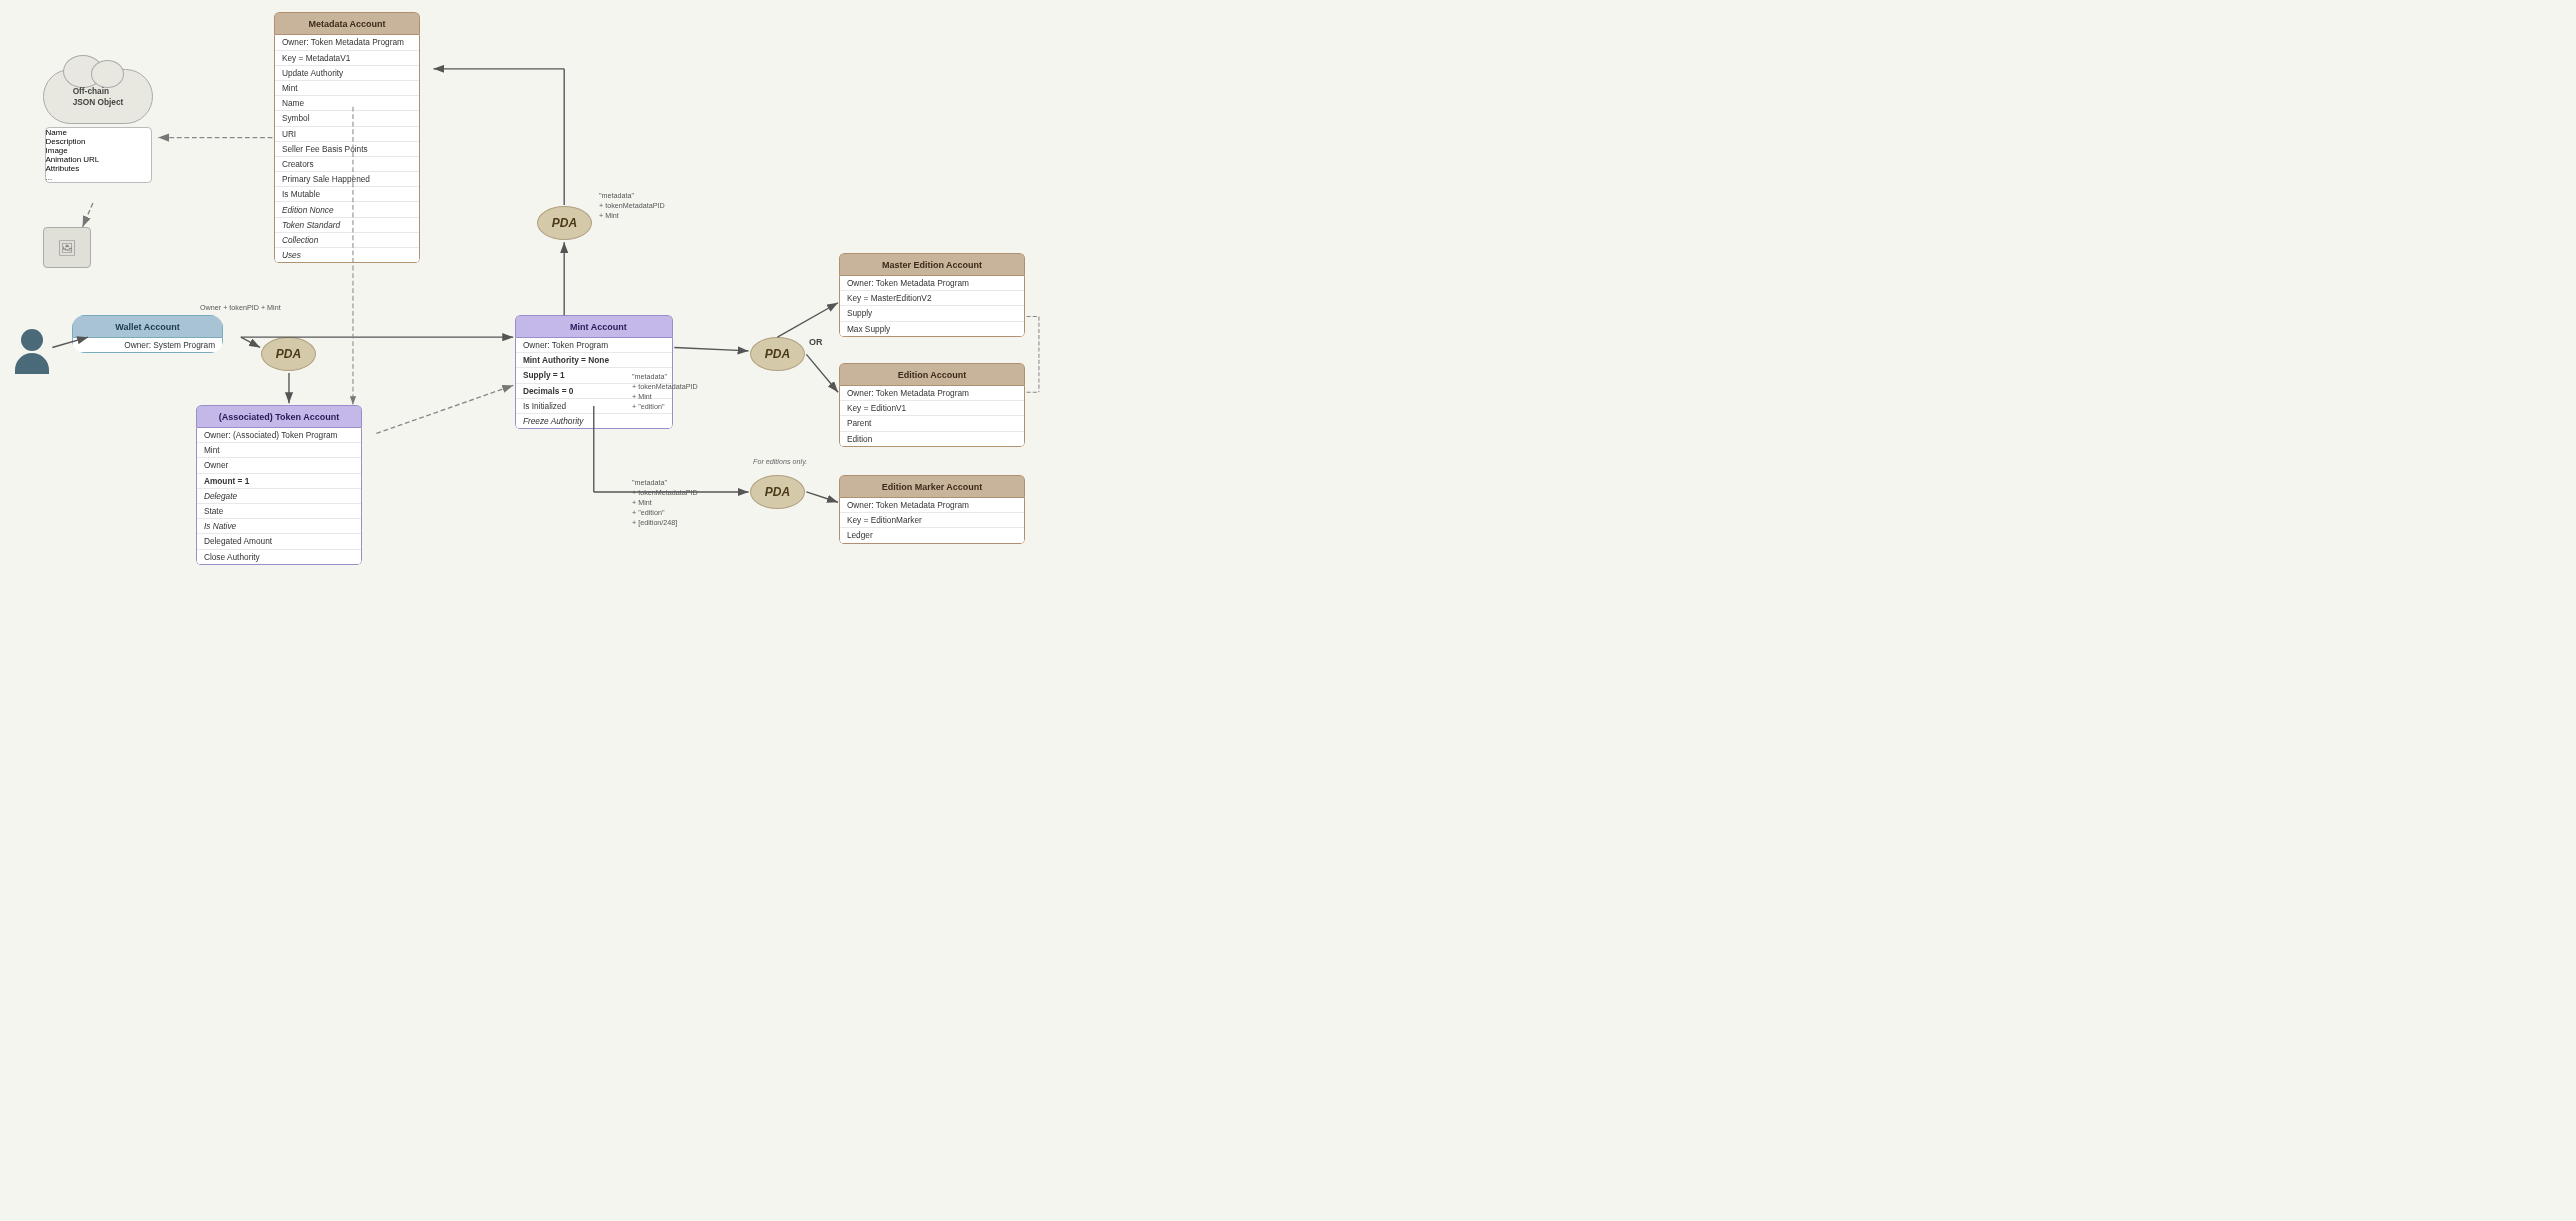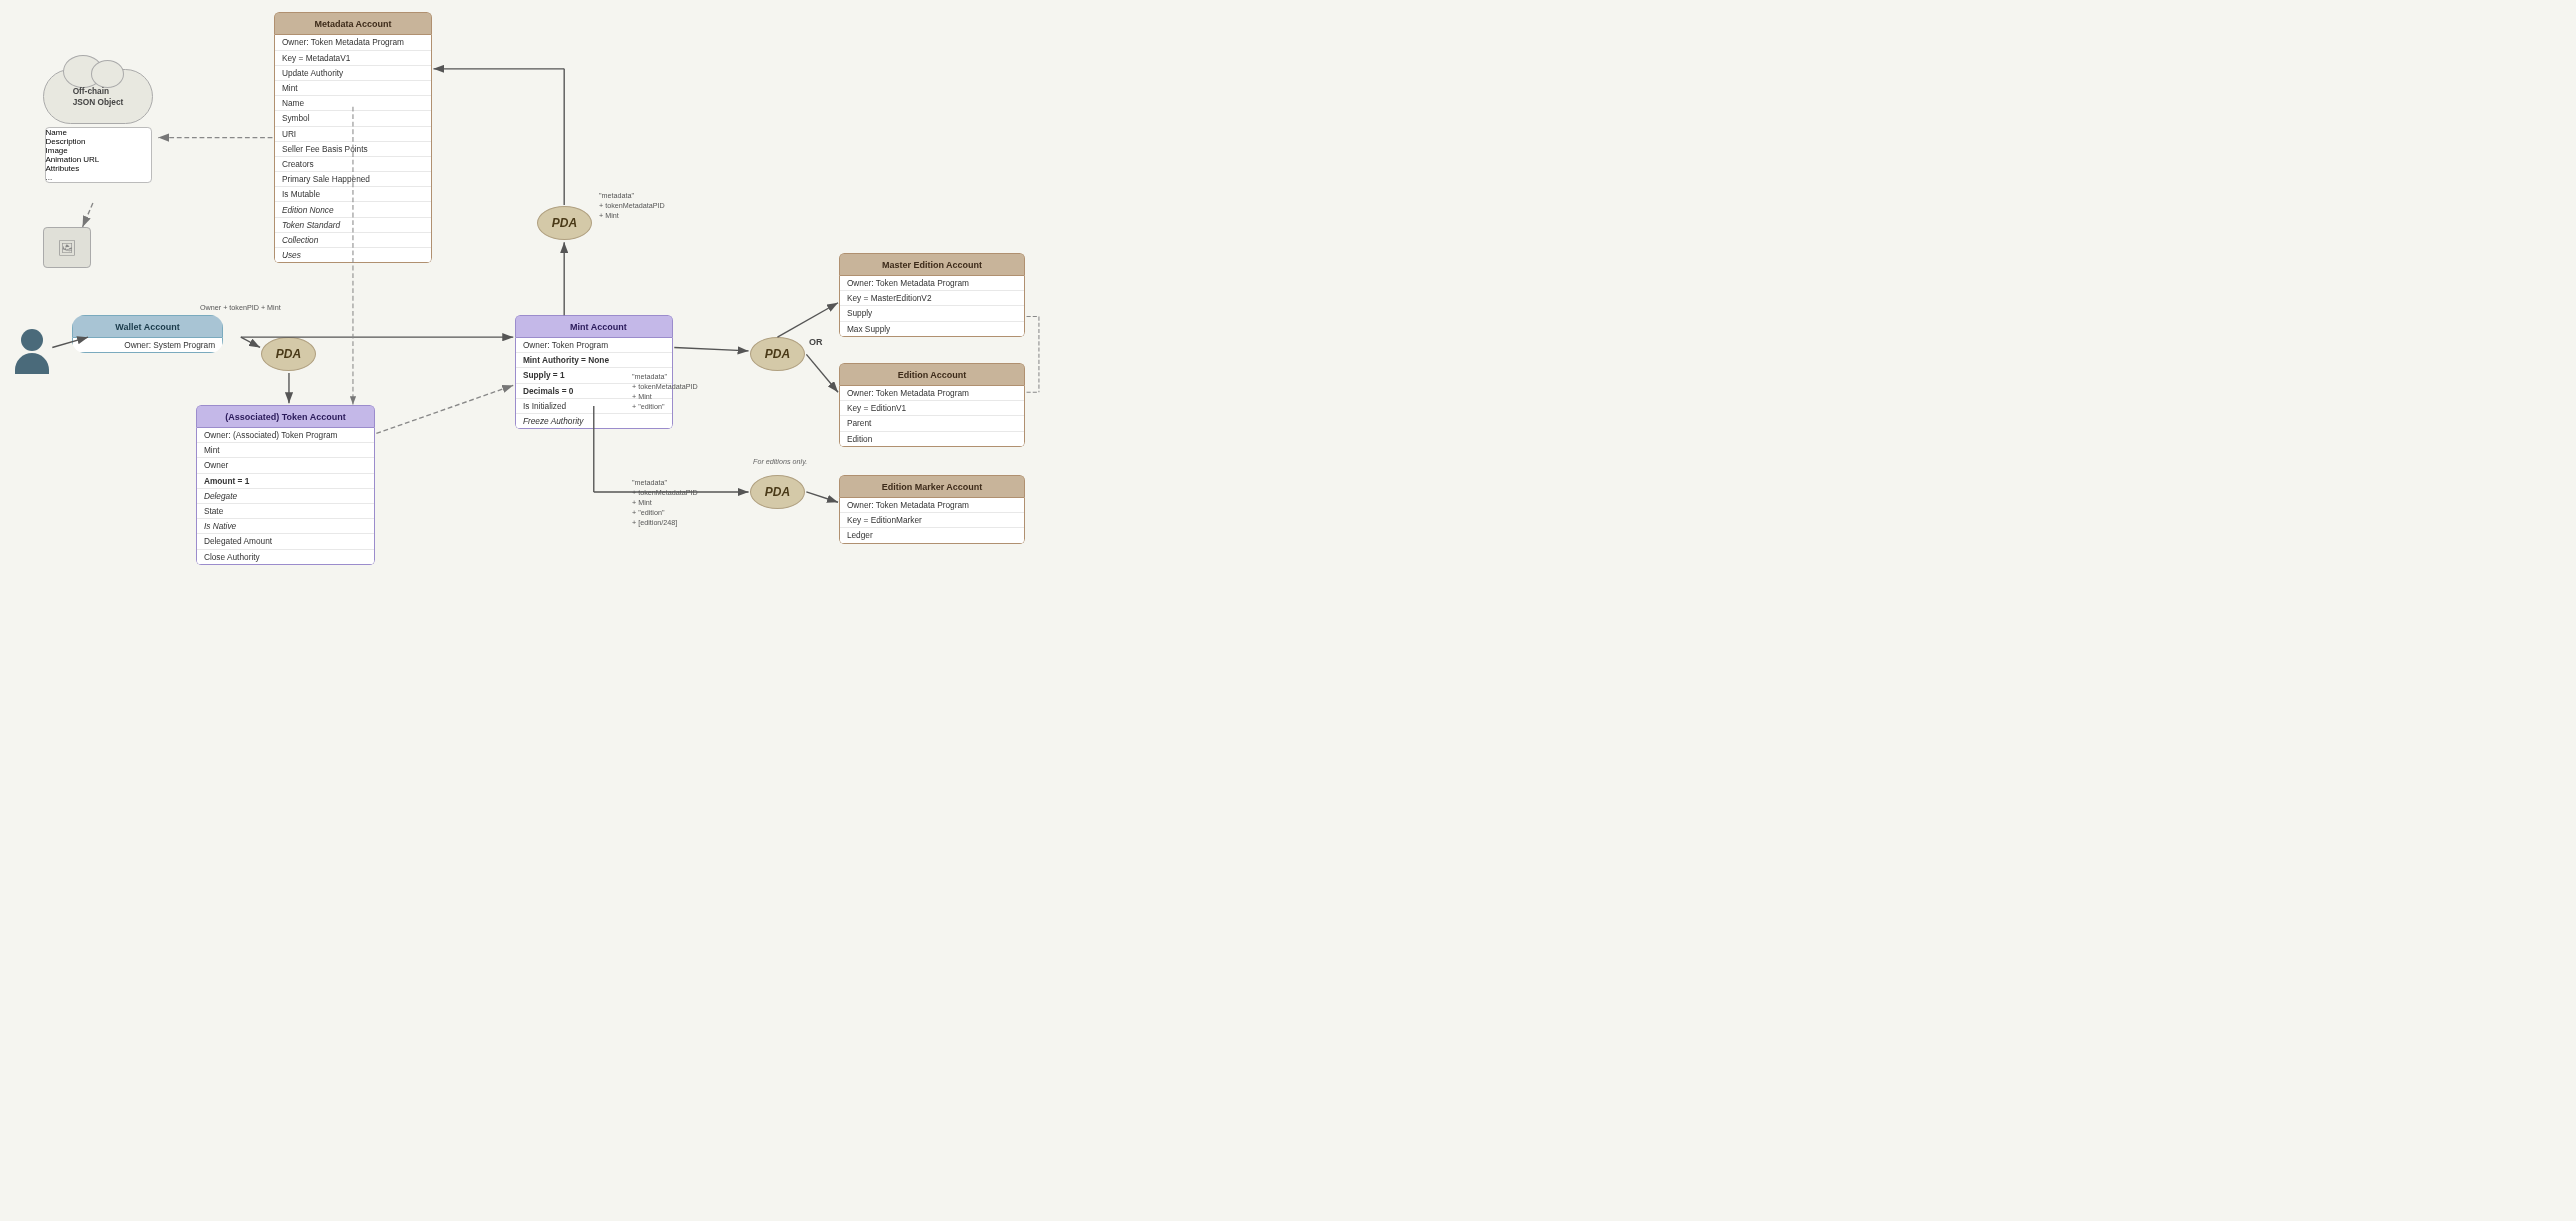--- a/index.html
+++ b/index.html
@@ -294,21 +294,21 @@
       <div class="field-row">Animation URL</div>
       <div class="field-row">Attributes</div>
       <div class="field-row">...</div>
     </div>
   </div>
 
   <div class="image-placeholder" style="left:43px; top:227px;">
     <span>🖼</span>
   </div>
 
-  <div class="account-box metadata-account" style="left:274px; top:12.4px; width:158px;">
+  <div class="account-box metadata-account" style="left:274px; top:12.4px; width:146px;">
     <div class="box-title">Metadata Account</div>
     <div class="box-body">
       <div class="field-row">Owner: Token Metadata Program</div>
       <div class="field-row">Key = MetadataV1</div>
       <div class="field-row">Update Authority</div>
       <div class="field-row">Mint</div>
       <div class="field-row">Name</div>
       <div class="field-row">Symbol</div>
       <div class="field-row">URI</div>
       <div class="field-row">Seller Fee Basis Points</div>
@@ -331,21 +331,21 @@
   </div>
 
   <div class="pda-oval" style="left:261px; top:337px; width:55px; height:34px;">
     <span style="font-style:italic;">PDA</span>
   </div>
 
   <div class="annotation" style="left:200px; top:303px;">
     <span>Owner + tokenPID + Mint</span>
   </div>
 
-  <div class="account-box token-account" style="left:196px; top:405px; width:179px;">
+  <div class="account-box token-account" style="left:196px; top:405px; width:166px;">
     <div class="box-title">(Associated) Token Account</div>
     <div class="box-body">
       <div class="field-row">Owner: (Associated) Token Program</div>
       <div class="field-row">Mint</div>
       <div class="field-row">Owner</div>
       <div class="field-row field-bold">Amount = 1</div>
       <div class="field-row field-italic">Delegate</div>
       <div class="field-row">State</div>
       <div class="field-row field-italic">Is Native</div>
       <div class="field-row">Delegated Amount</div>

